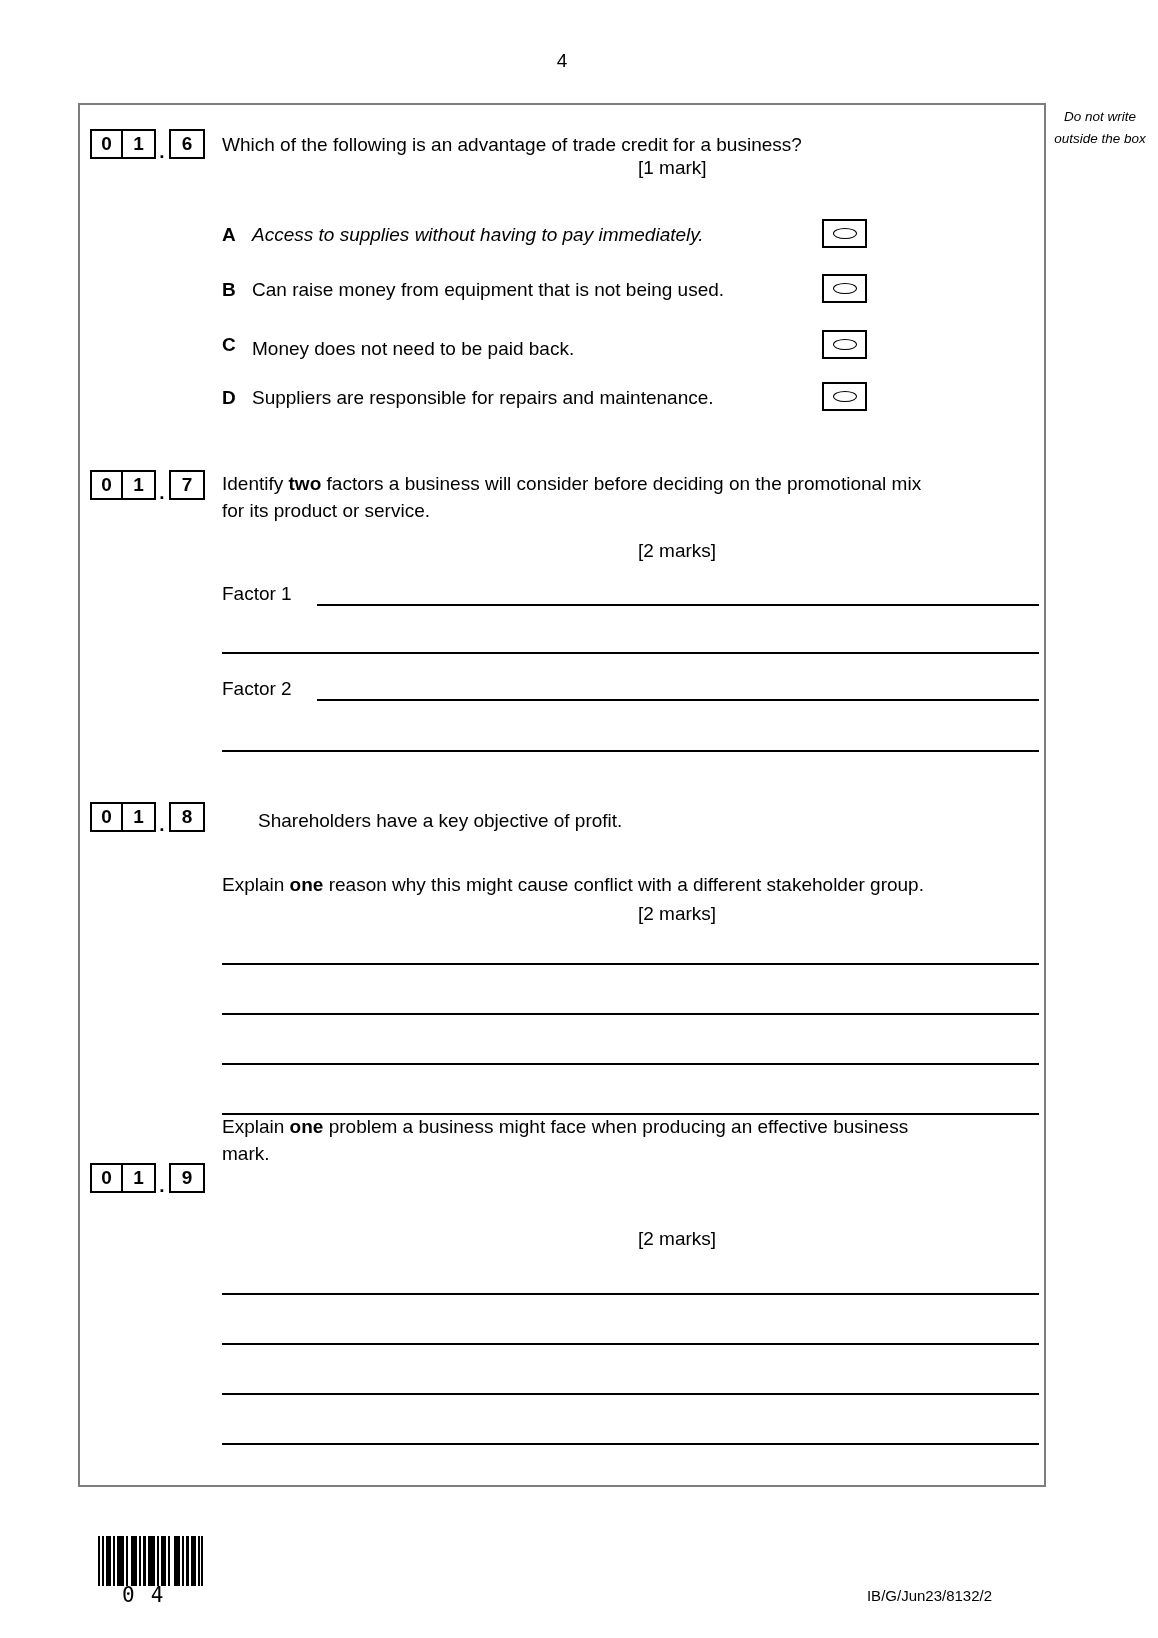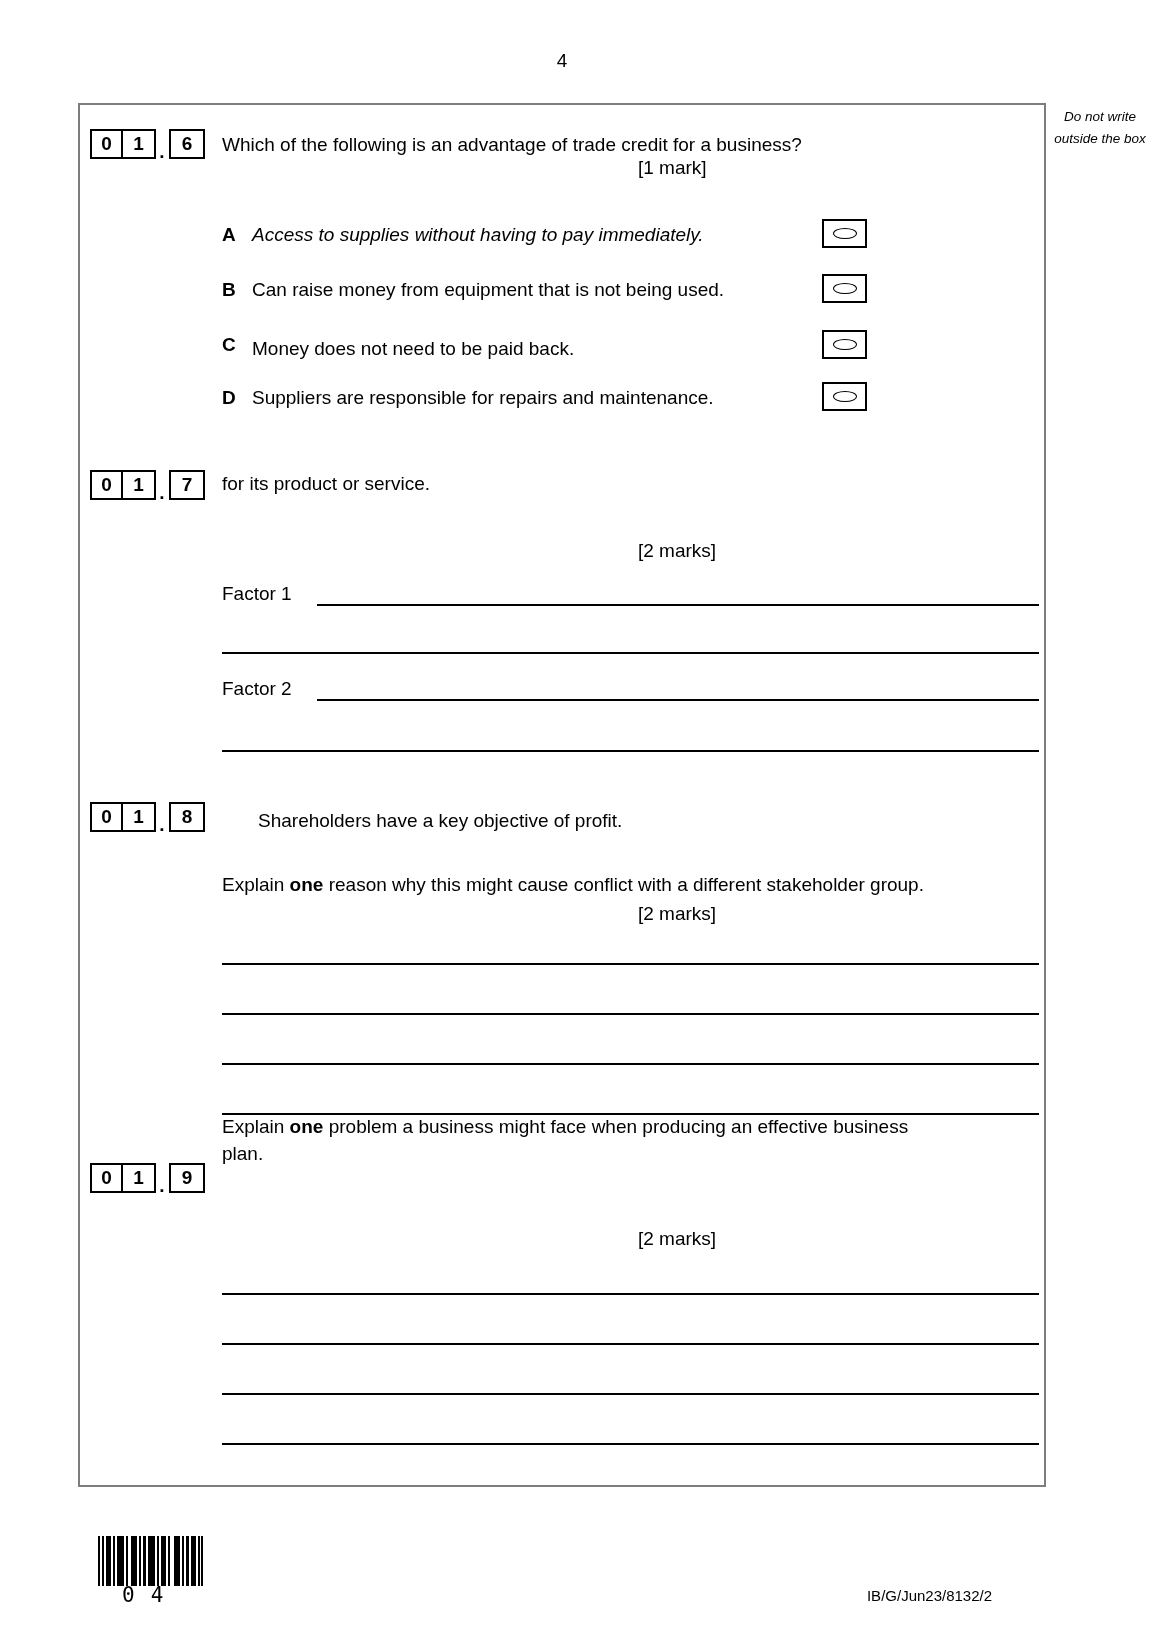--- a/index.html
+++ b/index.html
@@ -104,20 +104,21 @@
       <span class="oval"></span>
     </div>
 
   <div class="qnum" style="left:90px;top:470px;">
     <span class="cell">0</span>
     <span class="cell c2">1</span>
     <span class="dot">.</span>
     <span class="cell single">7</span>
   </div>
   <div class="qtext" style="left:222px;top:470px;width:800px;">
+      <div class="rline"><span>Identify </span><b>two</b><span> factors a business will consider before deciding on the promotional mix</span></div>
       <div class="rline"><span>for its product or service.</span></div>
     </div>
   <div class="marks" style="top:540px;">[2 marks]</div>
 
   <div class="factor-label" style="left:222px;top:583px;">Factor 1</div>
   <div class="wline" style="left:317px;top:604px;width:722px;"></div>
   <div class="wline" style="left:222px;top:652px;width:817px;"></div>
 
   <div class="factor-label" style="left:222px;top:678px;">Factor 2</div>
   <div class="wline" style="left:317px;top:699px;width:722px;"></div>
@@ -141,21 +142,21 @@
   <div class="wline" style="left:222px;top:1113px;width:817px;"></div>
 
   <div class="qnum" style="left:90px;top:1163px;">
     <span class="cell">0</span>
     <span class="cell c2">1</span>
     <span class="dot">.</span>
     <span class="cell single">9</span>
   </div>
   <div class="qtext" style="left:222px;top:1113px;width:800px;">
       <div class="rline"><span>Explain </span><b>one</b><span> problem a business might face when producing an effective business</span></div>
-      <div class="rline"><span>plan.</span></div>
+      <div class="rline"><span>mark.</span></div>
     </div>
   <div class="marks" style="top:1228px;">[2 marks]</div>
 
   <div class="wline" style="left:222px;top:1293px;width:817px;"></div>
   <div class="wline" style="left:222px;top:1343px;width:817px;"></div>
   <div class="wline" style="left:222px;top:1393px;width:817px;"></div>
   <div class="wline" style="left:222px;top:1443px;width:817px;"></div>
 
   <div class="barcode">
     <svg width="105" height="50" viewBox="0 0 105 50" xmlns="http://www.w3.org/2000/svg">

